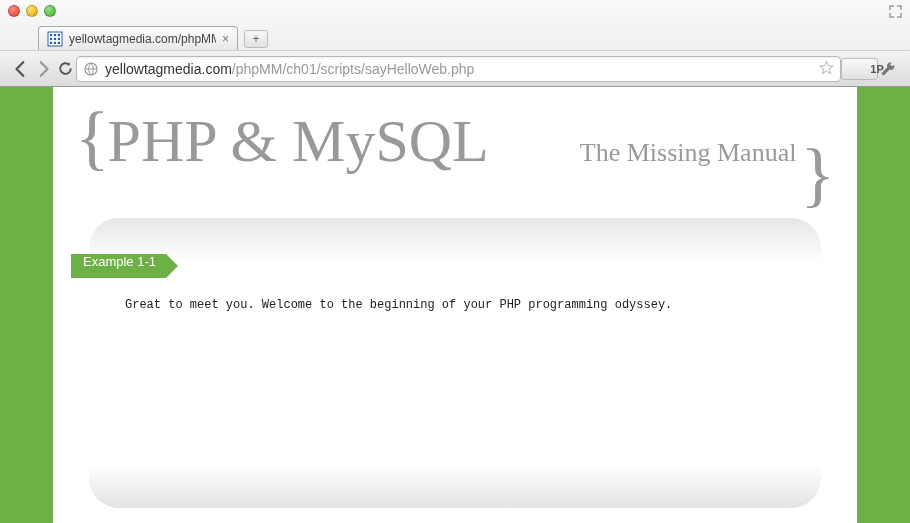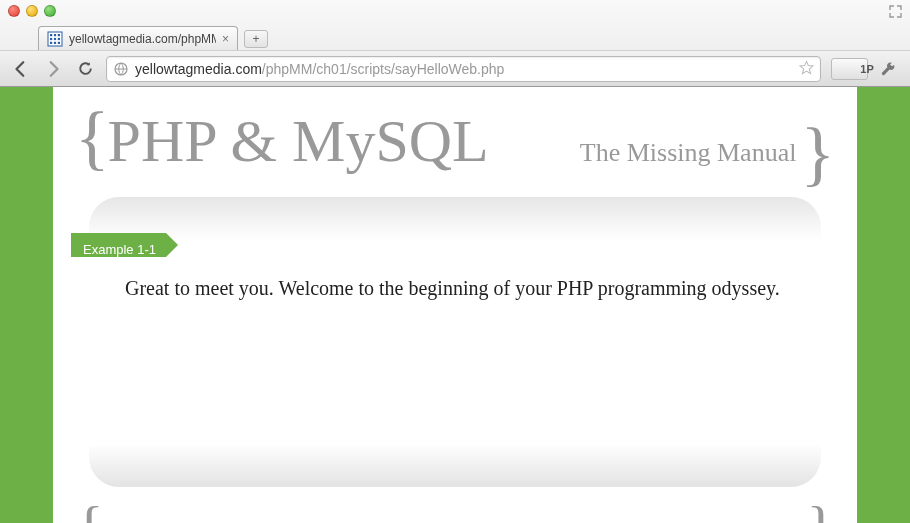--- a/index.html
+++ b/index.html
@@ -63,21 +63,20 @@
     background: linear-gradient(#f7f7f7,#e3e3e3);
     display: flex; align-items: center; justify-content: center;
     font-size: 12px; color: #666;
   }
 
   .toolbar {
     height: 36px;
     display: flex;
     align-items: center;
     padding: 0 10px;
-    gap: 10px;
     background: linear-gradient(#f2f2f2, #dcdcdc);
     border-top: 1px solid #d0d0d0;
   }
   .nav-btn {
     width: 22px; height: 22px;
     display: flex; align-items: center; justify-content: center;
     color: #555;
   }
   .addr-bar {
     flex: 1;
@@ -134,41 +133,41 @@
     margin-left: -2px;
   }
   .title-left { display: flex; align-items: baseline; }
   .title-sub {
     font-family: Georgia, "Times New Roman", serif;
     font-size: 26px;
     color: #999;
     font-weight: 400;
     margin-right: 4px;
   }
-  .title-right { display: flex; align-items: center; margin-left: 11px; }
+  .title-right { display: flex; align-items: flex-start; margin-left: 11px; }
 
   .rounded-panel {
     margin: 4px 18px 0 18px;
     border-radius: 30px;
     background: linear-gradient(#e6e6e6 0%, #ffffff 15%, #ffffff 85%, #e3e3e3 100%);
     min-height: 290px;
     padding-bottom: 40px;
     position: relative;
   }
   .example-ribbon {
     position: absolute;
     top: 36px;
     left: -18px;
     height: 24px;
     background: #6db146;
     color: #fff;
     font-size: 13px;
     font-weight: 400;
     display: flex;
-    align-items: flex-end;
+    align-items: flex-start;
     padding: 0 10px 0 12px;
   }
   .example-ribbon::after {
     content: "";
     position: absolute;
     right: -12px; top: 0;
     width: 0; height: 0;
     border-top: 12px solid transparent;
     border-bottom: 12px solid transparent;
     border-left: 12px solid #6db146;
@@ -177,22 +176,22 @@
     padding: 80px 36px 0 36px;
   }
   .hello-heading {
     font-family: Georgia, "Times New Roman", serif;
     font-weight: 700;
     font-size: 30px;
     color: #111;
     margin-bottom: 22px;
   }
   .hello-para {
-    font-family: Liberation Serif, serif;
-    font-size: 20px;
+    font-family: Liberation Mono, monospace;
+    font-size: 12px;
     color: #222;
   }
 
   .footer-braces {
     display: flex;
     justify-content: space-between;
     padding: 0 4px;
     margin-top: 10px;
   }
   .footer-braces .brace { font-size: 60px; }

